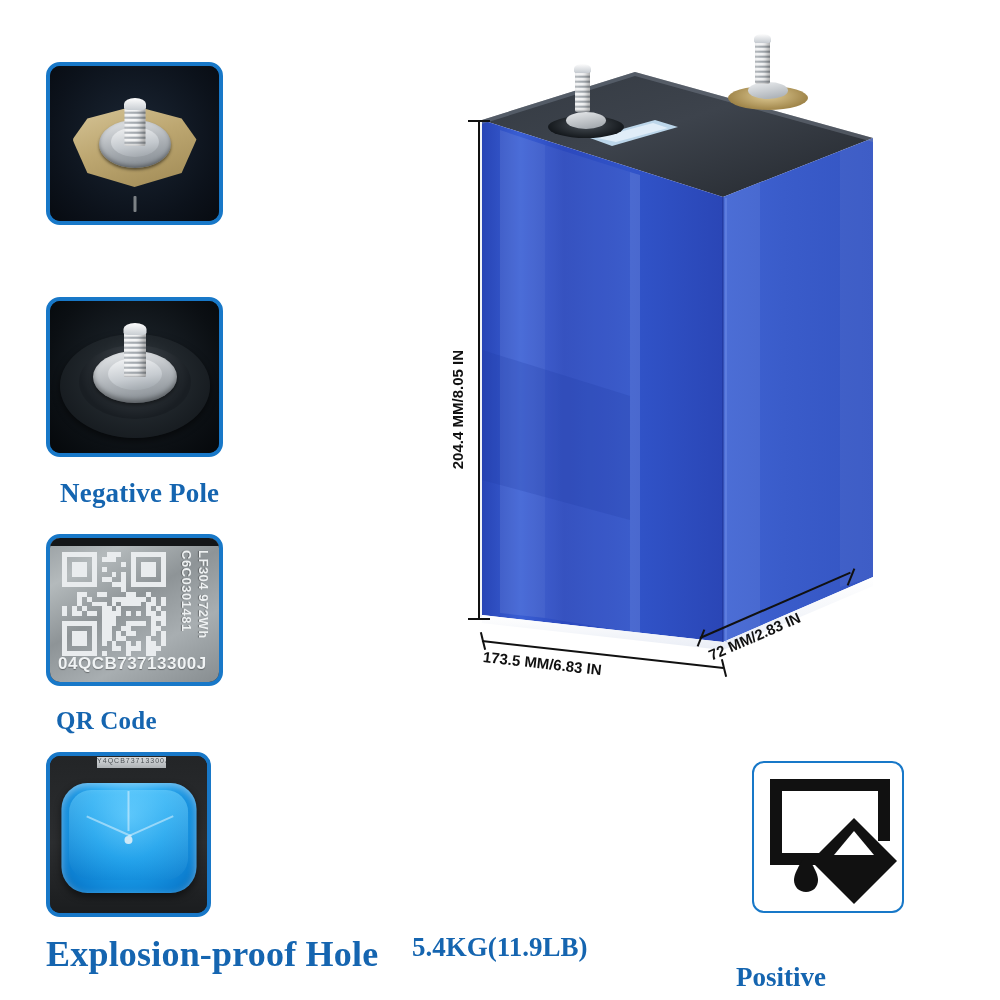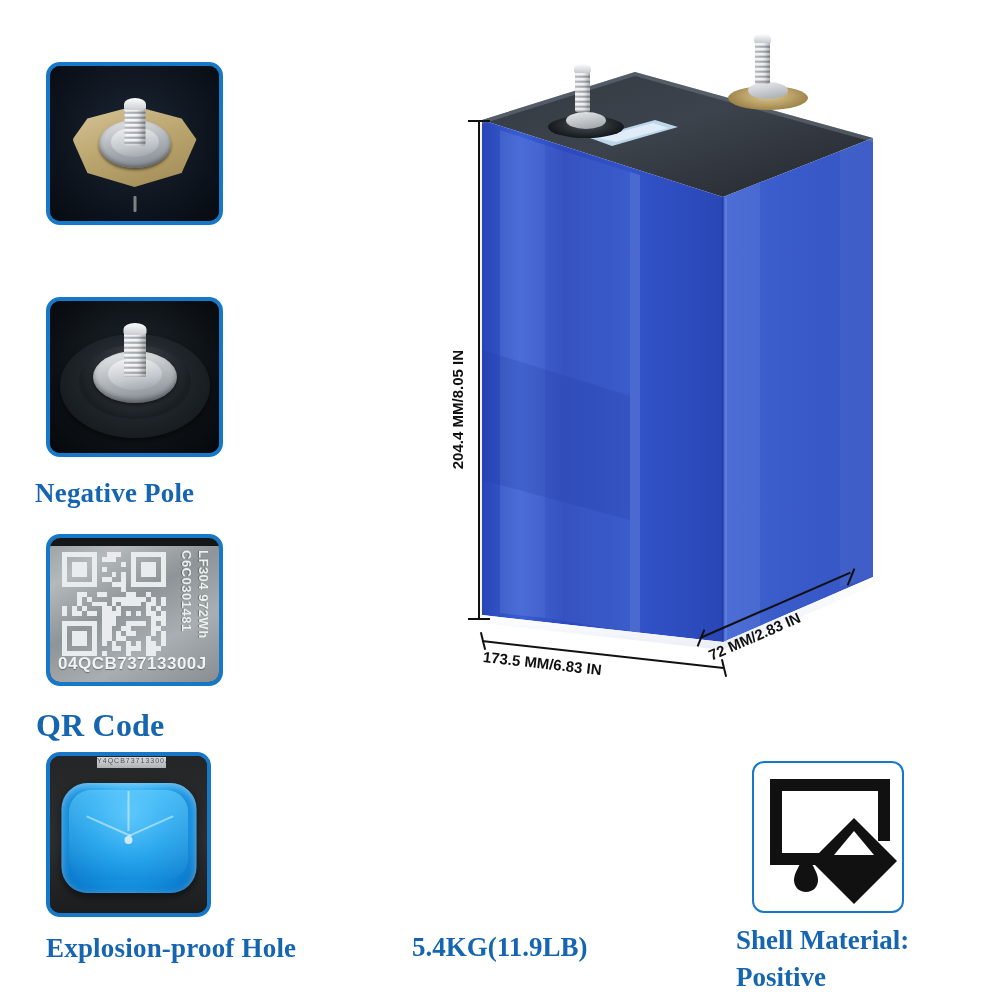--- a/index.html
+++ b/index.html
@@ -210,21 +210,21 @@
 
   <div class="card" style="left:46px;top:297px;width:177px;height:160px;">
     <div class="np-bg"></div>
     <div class="np-disc"></div>
     <div class="np-disc2"></div>
     <div class="np-ring"></div>
     <div class="np-ring2"></div>
     <div class="bolt" style="top:28px;width:22px;height:48px;"></div>
     <div class="bolt-top" style="top:22px;width:23px;height:12px;"></div>
   </div>
-  <div class="card-label" style="left:35px;top:478px;font-size:27px;">Negative Pole</div>
+  <div class="card-label" style="left:60px;top:478px;font-size:27px;">Negative Pole</div>
 
   <div class="card" style="left:46px;top:534px;width:177px;height:152px;">
     <div class="qr-bg"></div>
     <div class="qr-top-strip"></div>
     <div class="qr-grid" id="qrGrid">
         <i style="left:0.00px;top:0.00px;width:4.95px;height:4.95px;"></i>
         <i style="left:4.95px;top:0.00px;width:4.95px;height:4.95px;"></i>
         <i style="left:9.90px;top:0.00px;width:4.95px;height:4.95px;"></i>
         <i style="left:14.86px;top:0.00px;width:4.95px;height:4.95px;"></i>
         <i style="left:19.81px;top:0.00px;width:4.95px;height:4.95px;"></i>
@@ -444,34 +444,34 @@
         <i style="left:64.38px;top:99.05px;width:4.95px;height:4.95px;"></i>
         <i style="left:84.19px;top:99.05px;width:4.95px;height:4.95px;"></i>
         <i style="left:89.14px;top:99.05px;width:4.95px;height:4.95px;"></i>
       </div>
     <div class="qr-side">
       <span class="qr-vtext">C6C0301481</span>
       <span class="qr-vtext">LF304 972Wh</span>
     </div>
     <div class="qr-bottom">04QCB73713300J</div>
   </div>
-  <div class="card-label" style="left:36px;top:707px;font-size:32px;">QR Code</div>
+  <div class="card-label" style="left:56px;top:707px;font-size:25px;">QR Code</div>
 
   <div class="card" style="left:46px;top:752px;width:165px;height:165px;">
     <div class="ex-bg"></div>
     <div class="ex-strip">Y4QCB73713300J</div>
     <div class="ex-vent">
       <div class="ex-inner"></div>
       <div class="ex-line" style="left:50%;top:8%;width:2px;height:36%;transform:translateX(-50%);"></div>
       <div class="ex-line" style="left:16%;top:48%;width:36%;height:2px;transform:rotate(24deg);transform-origin:right center;"></div>
       <div class="ex-line" style="left:50%;top:48%;width:36%;height:2px;transform:rotate(-24deg);transform-origin:left center;"></div>
       <div class="ex-dot"></div>
     </div>
   </div>
-  <div class="card-label" style="left:46px;top:933px;font-size:27px;">Explosion-proof Hole</div>
+  <div class="card-label" style="left:46px;top:933px;font-size:36px;">Explosion-proof Hole</div>
 
   <div class="battery" style="left:440px;top:50px;width:470px;height:650px;">
 
     <svg width="470" height="650" style="position:absolute;left:0;top:0;">
       <defs>
         <linearGradient id="gTop" x1="0" y1="0" x2="1" y2="1">
           <stop offset="0%" stop-color="#343a42"></stop>
           <stop offset="45%" stop-color="#3d434c"></stop>
           <stop offset="100%" stop-color="#23272d"></stop>
         </linearGradient>
@@ -572,16 +572,15 @@
       <path d="M94 22 L130 22 L130 60" fill="none" stroke="#111" stroke-width="12"></path>
       <path d="M130 60 L130 78" fill="none" stroke="#111" stroke-width="12"></path>
 
       <path d="M100 55 L143 98 L100 141 L57 98 Z" fill="#111"></path>
 
       <path d="M100 68 L120 92 L80 92 Z" fill="#ffffff"></path>
 
       <path d="M52 92 C52 92 40 108 40 117 C40 124 45 129 52 129 C59 129 64 124 64 117 C64 108 52 92 52 92 Z" fill="#111"></path>
     </svg>
   </div>
-  <div class="blue-label" style="left:736px;top:925px;font-size:27px;">Shell Material:</div>
   <div class="blue-label" style="left:736px;top:962px;font-size:27px;">Positive</div>
 
 </div>
 
 </body></html>

